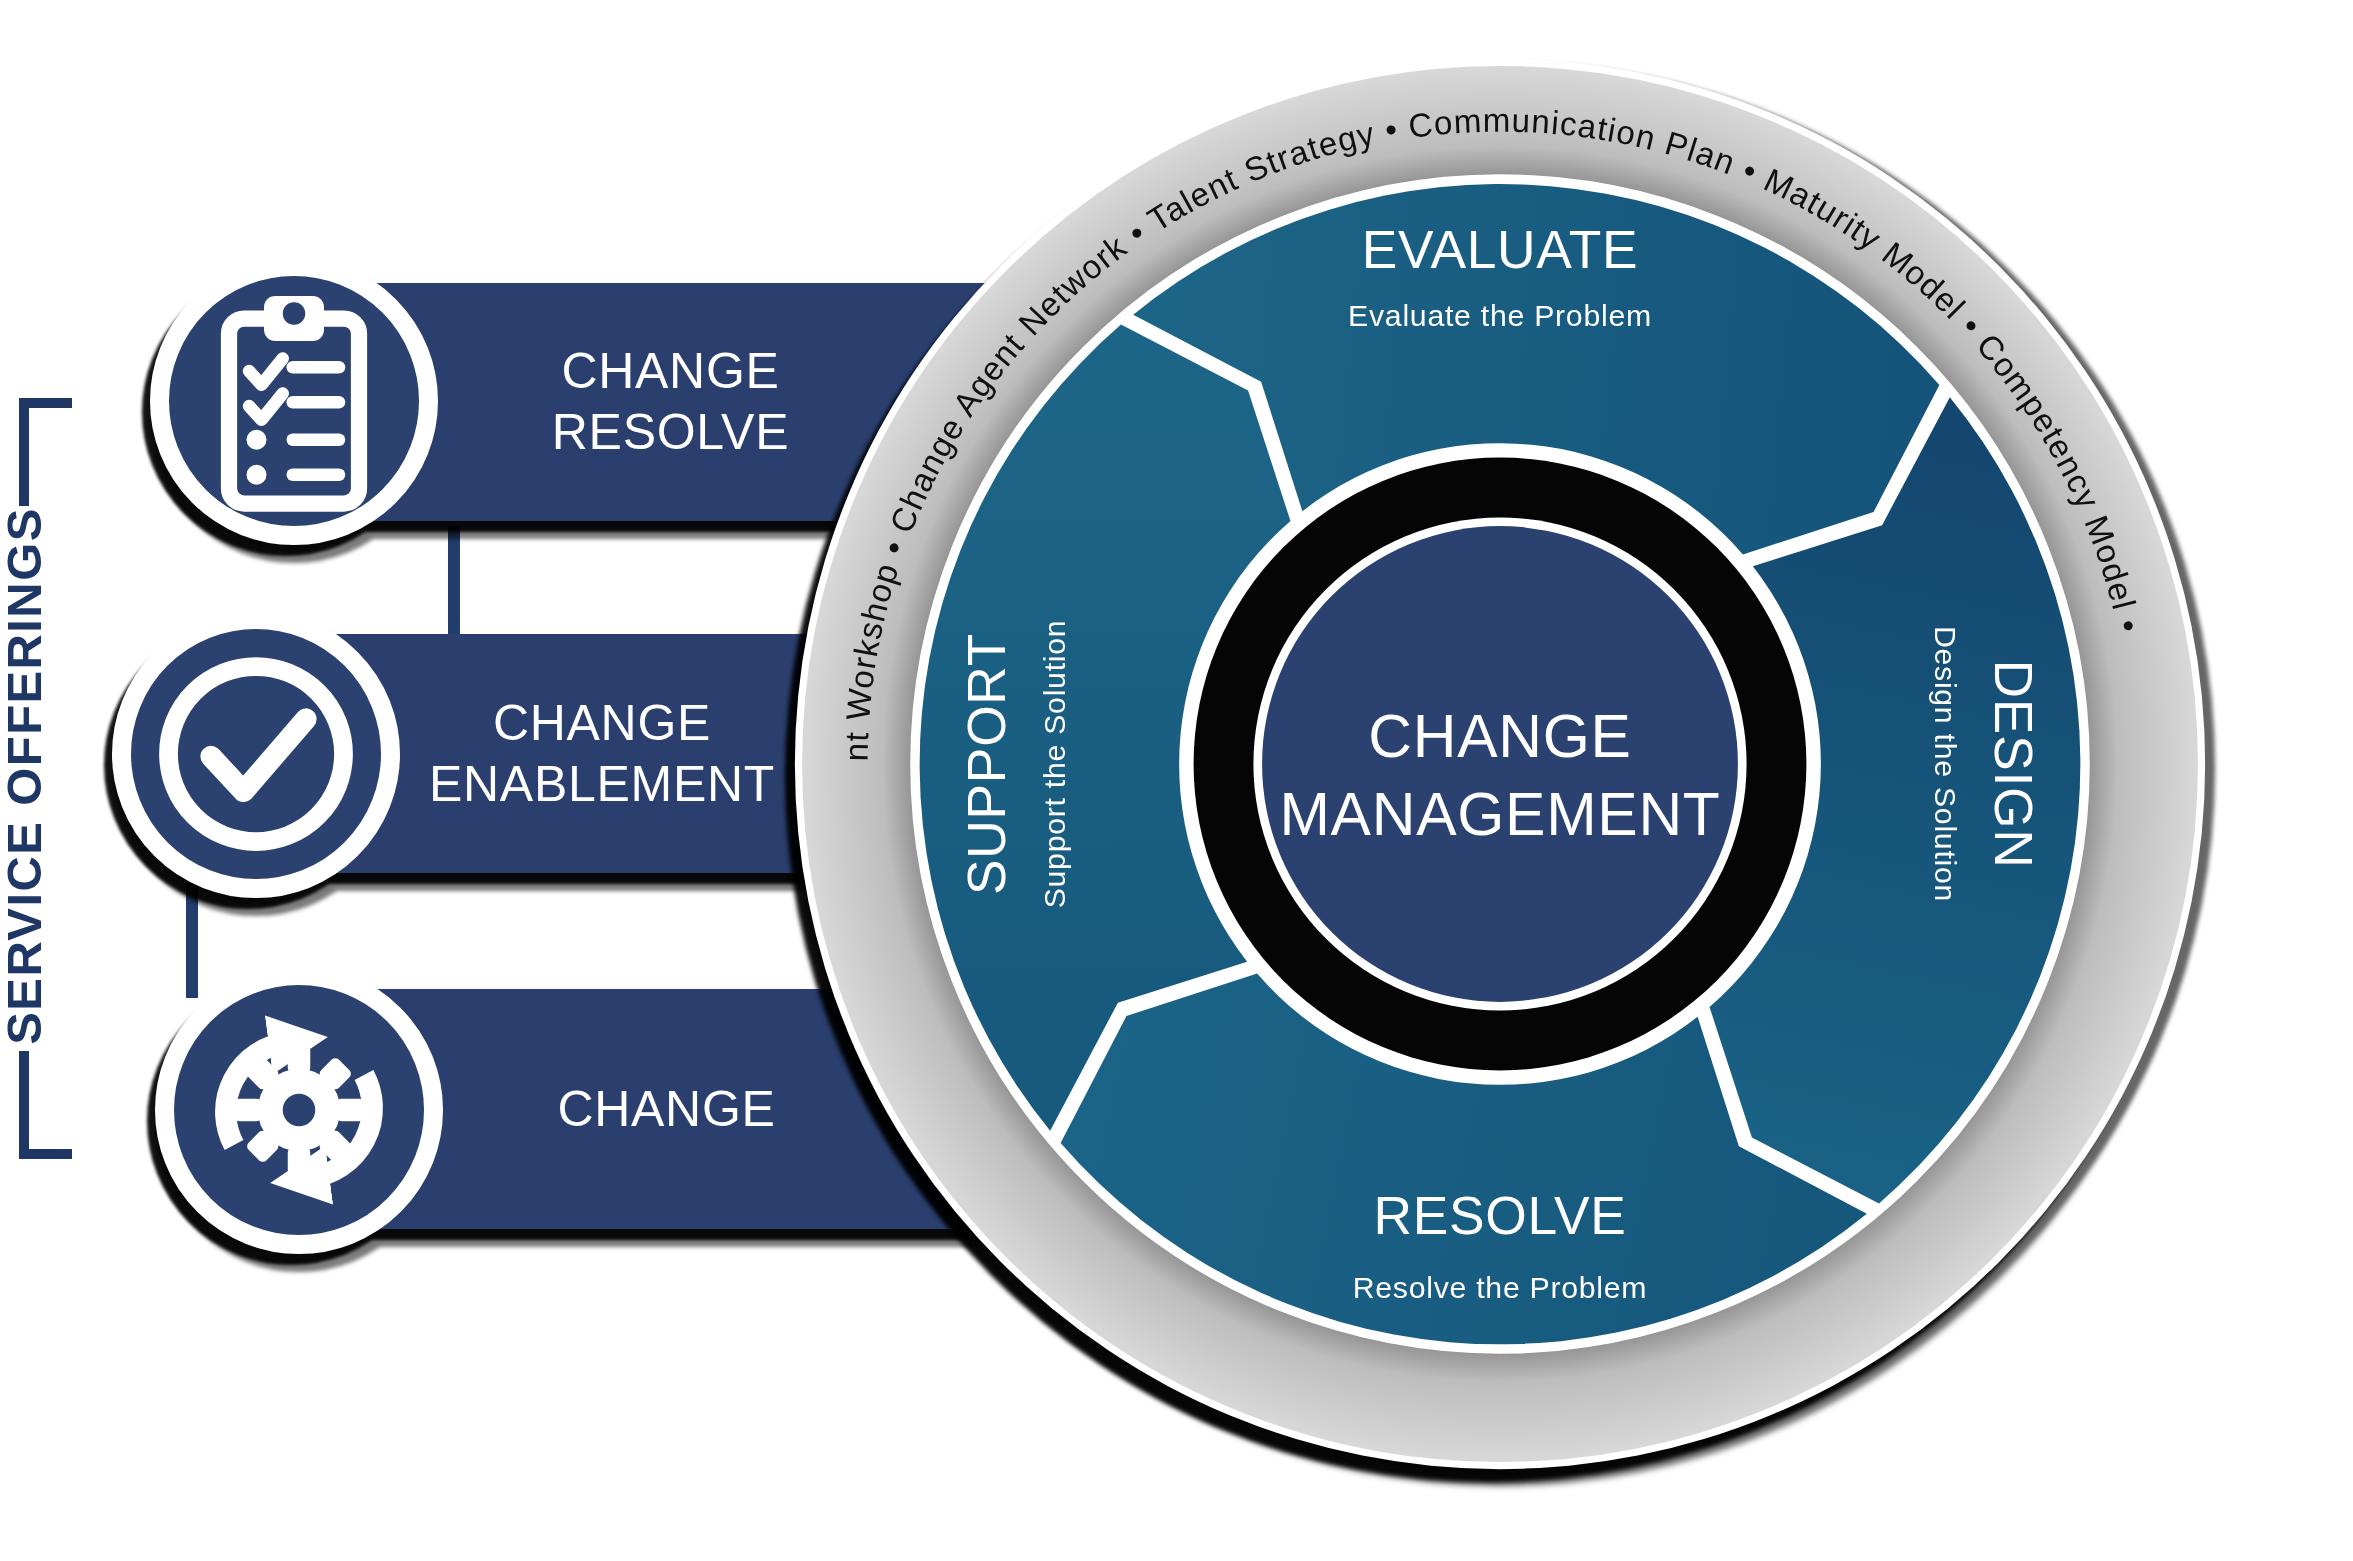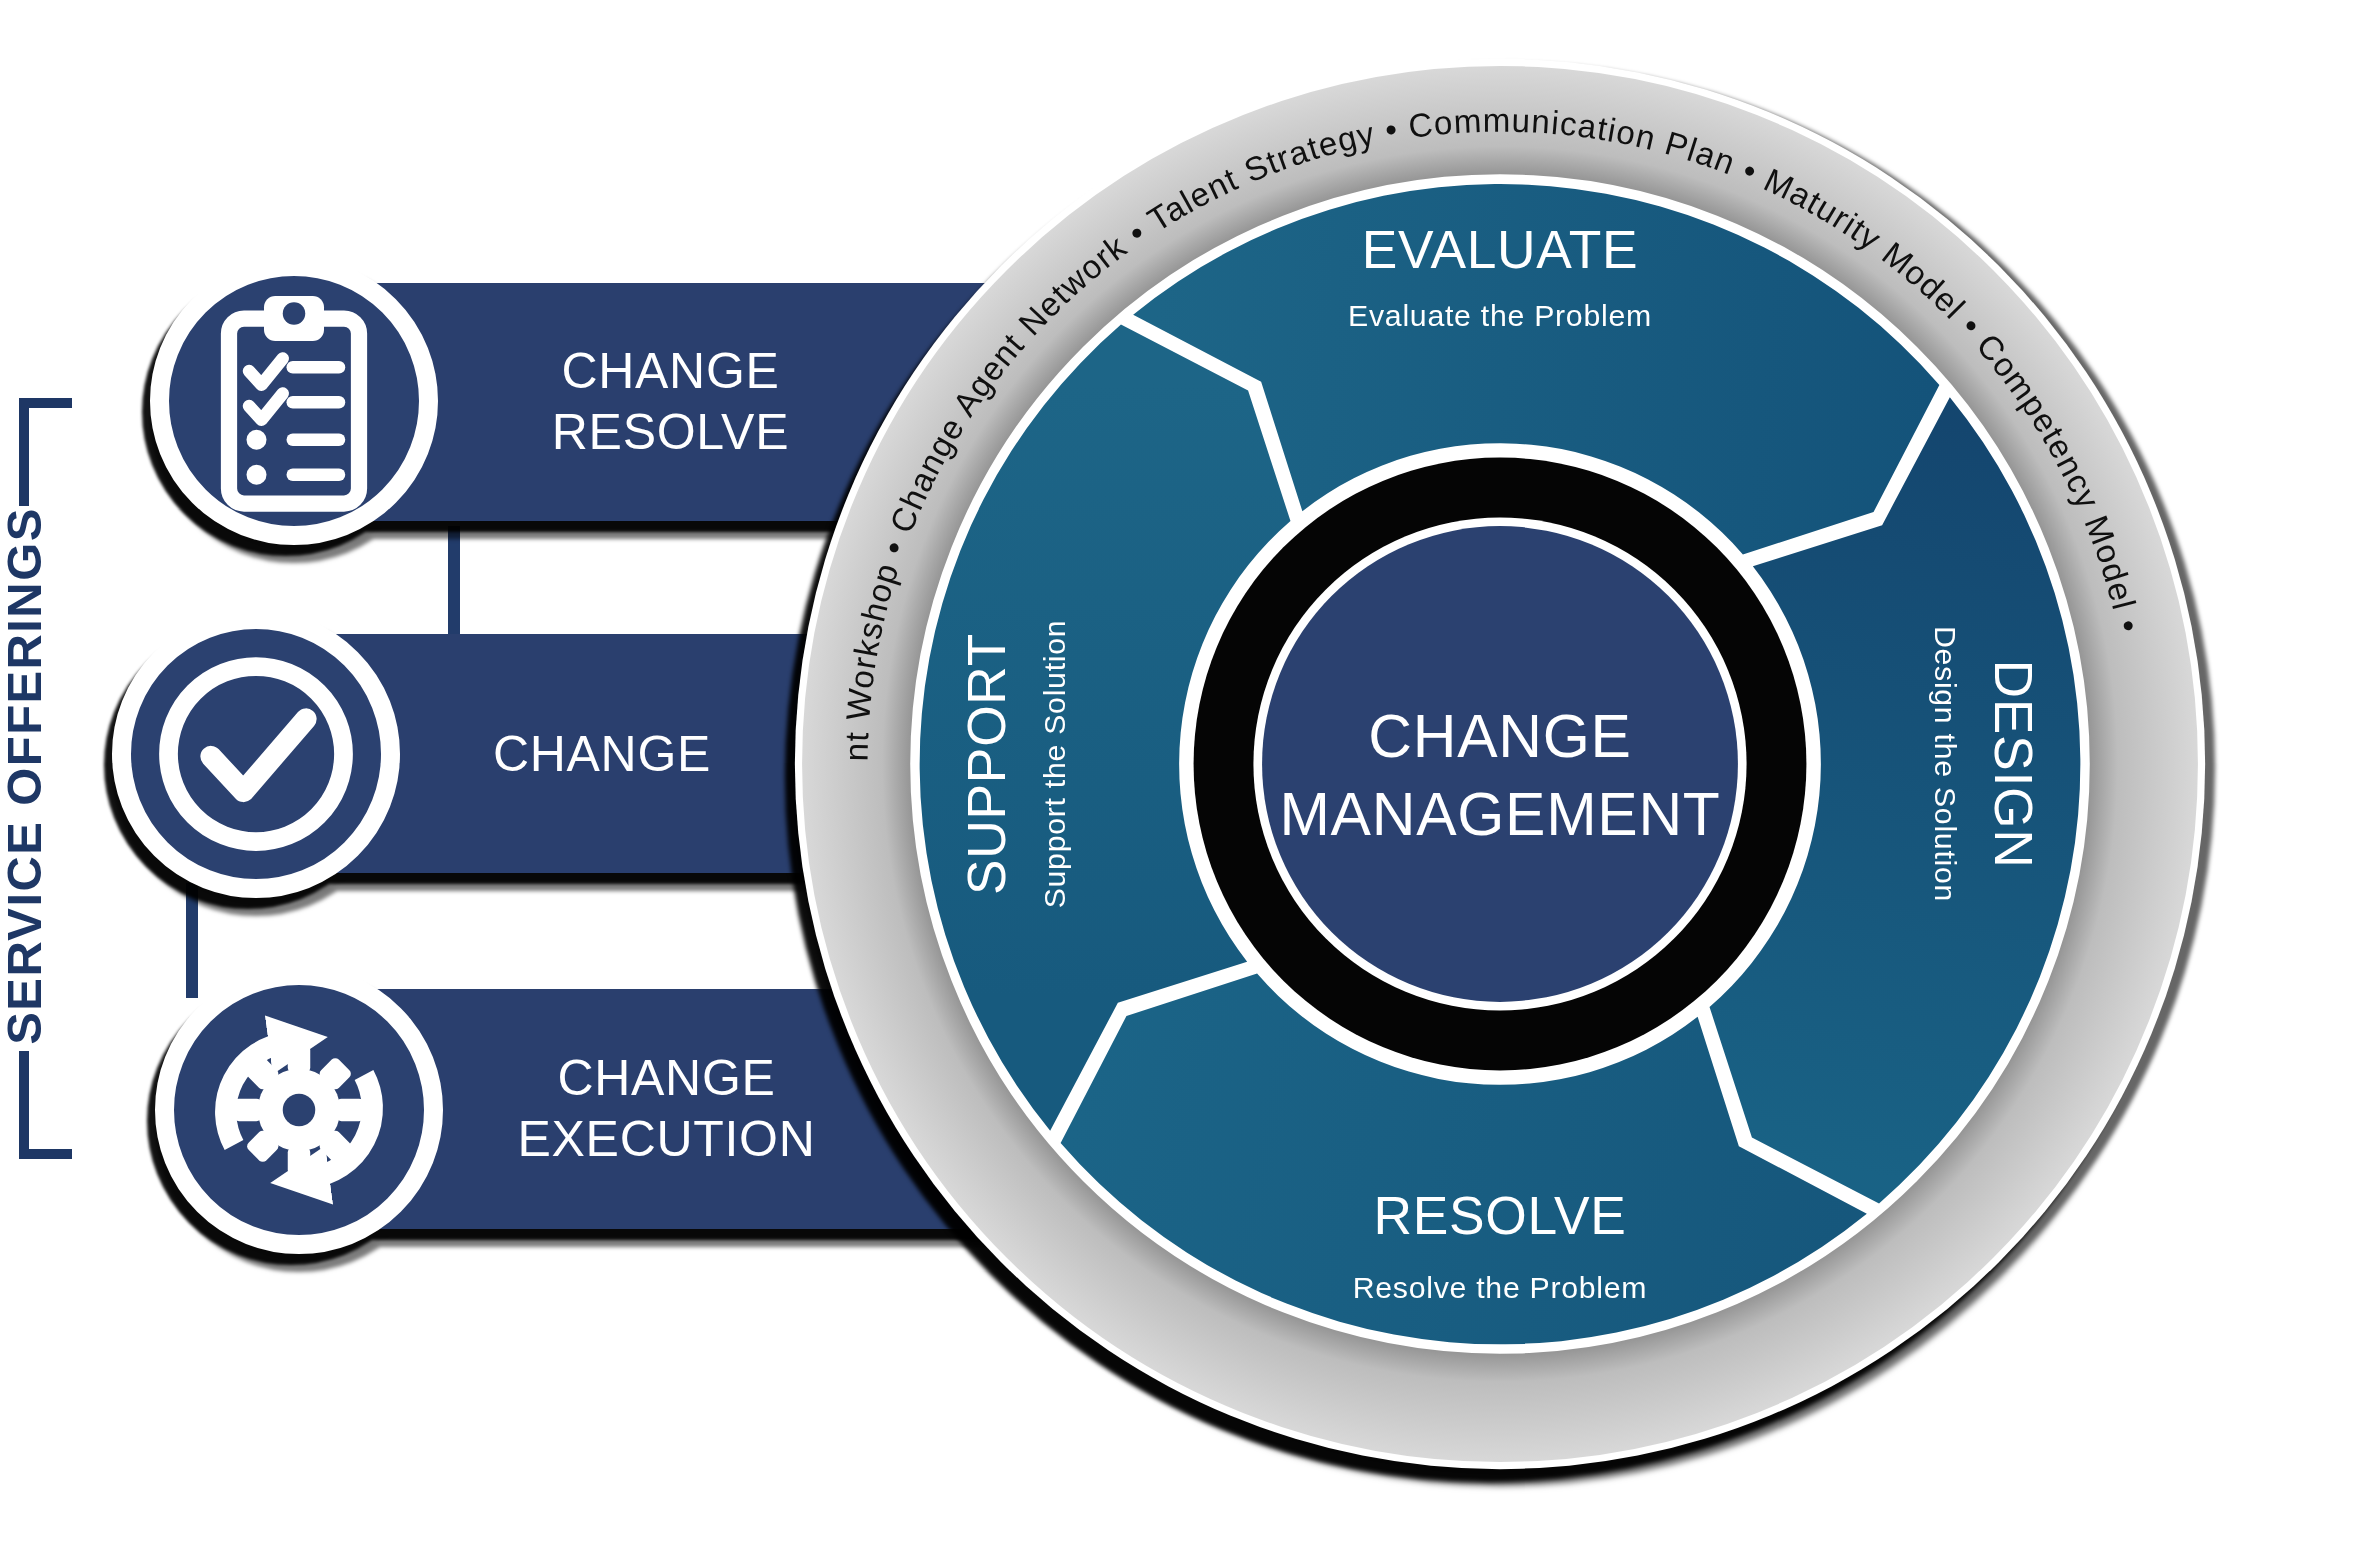--- a/index.html
+++ b/index.html
@@ -71,35 +71,35 @@
         <circle cx="70" cy="159" r="8" fill="#fff"></circle>
         <line x1="99" y1="159" x2="136" y2="159" stroke="#fff" stroke-width="10" stroke-linecap="round"></line>
       </svg>
     </div>
   </div>
 
   <div class="offering">
     <div class="bar" style="left:245px;top:634px;width:829px;height:239px;">
       <div class="bar-label" style="left:159px;right:274px;">
         <div>CHANGE</div>
+        <div>ENABLEMENT</div>
       </div>
     </div>
     <div class="icon-circle" style="left:112px;top:610px;width:288px;height:288px;">
       <svg viewBox="0 0 200 200">
         <circle cx="100" cy="100" r="70" fill="none" stroke="#fff" stroke-width="15"></circle>
         <path d="M64,102 L90,130 L140,72" fill="none" stroke="#fff" stroke-width="17" stroke-linecap="round" stroke-linejoin="round"></path>
       </svg>
     </div>
   </div>
 
   <div class="offering">
     <div class="bar" style="left:288px;top:989px;width:836px;height:240px;">
       <div class="bar-label" style="left:159px;right:238px;">
         <div>CHANGE</div>
-        <div>EXECUTION</div>
       </div>
     </div>
     <div class="icon-circle" style="left:155px;top:966px;width:288px;height:288px;">
       <svg viewBox="0 0 200 200">
         <defs>
           <marker id="arr" viewBox="0 0 10 10" refX="3" refY="5" markerWidth="2.8" markerHeight="2.8" orient="auto">
             <path d="M0,0 L10,5 L0,10 z" fill="#fff"></path>
           </marker>
         </defs>
         <path d="M48,128 A56,56 0 0 1 90,46" stroke="#fff" stroke-width="17" fill="none" marker-end="url(#arr)"></path>

